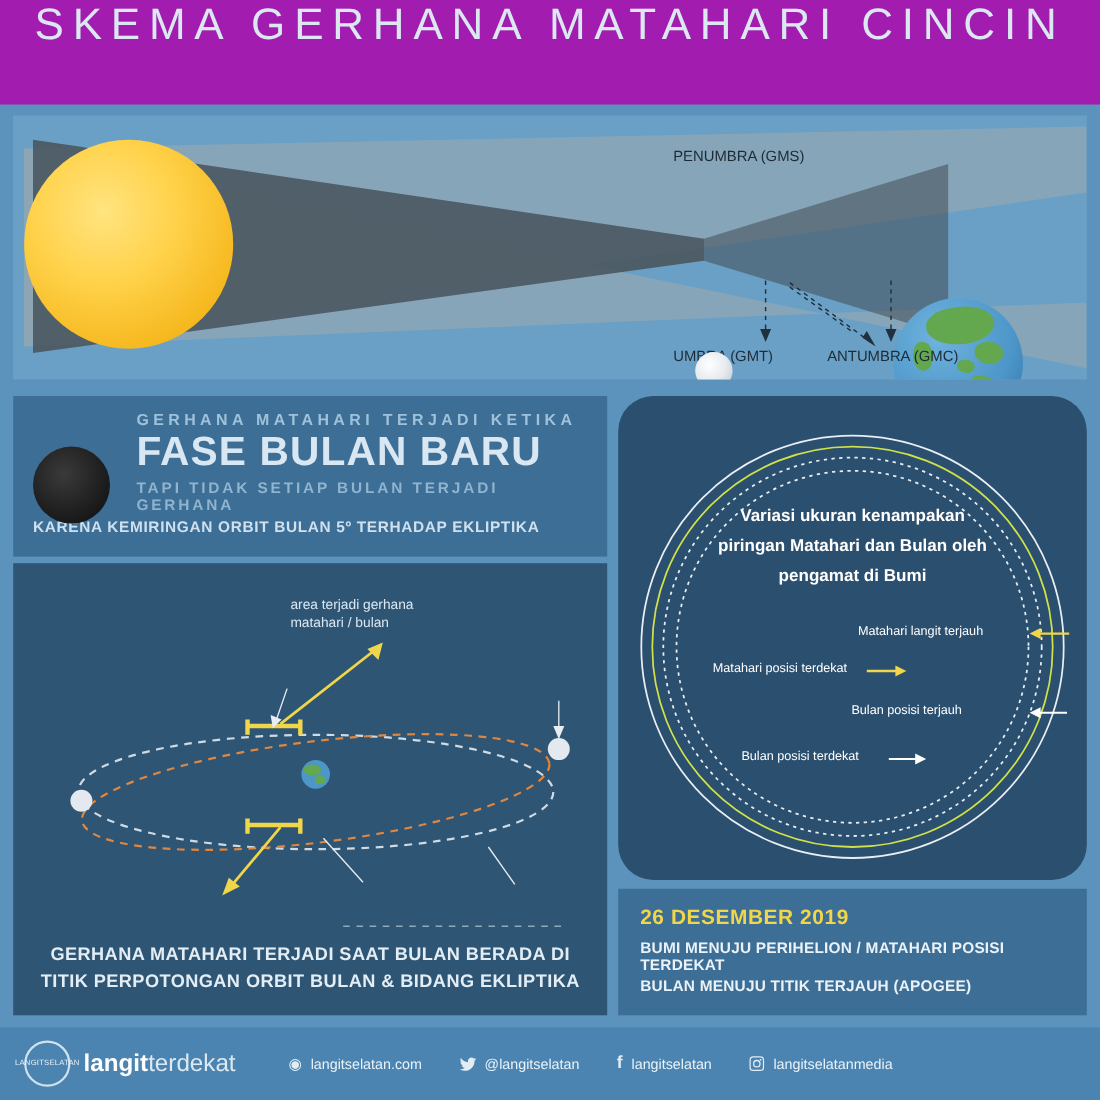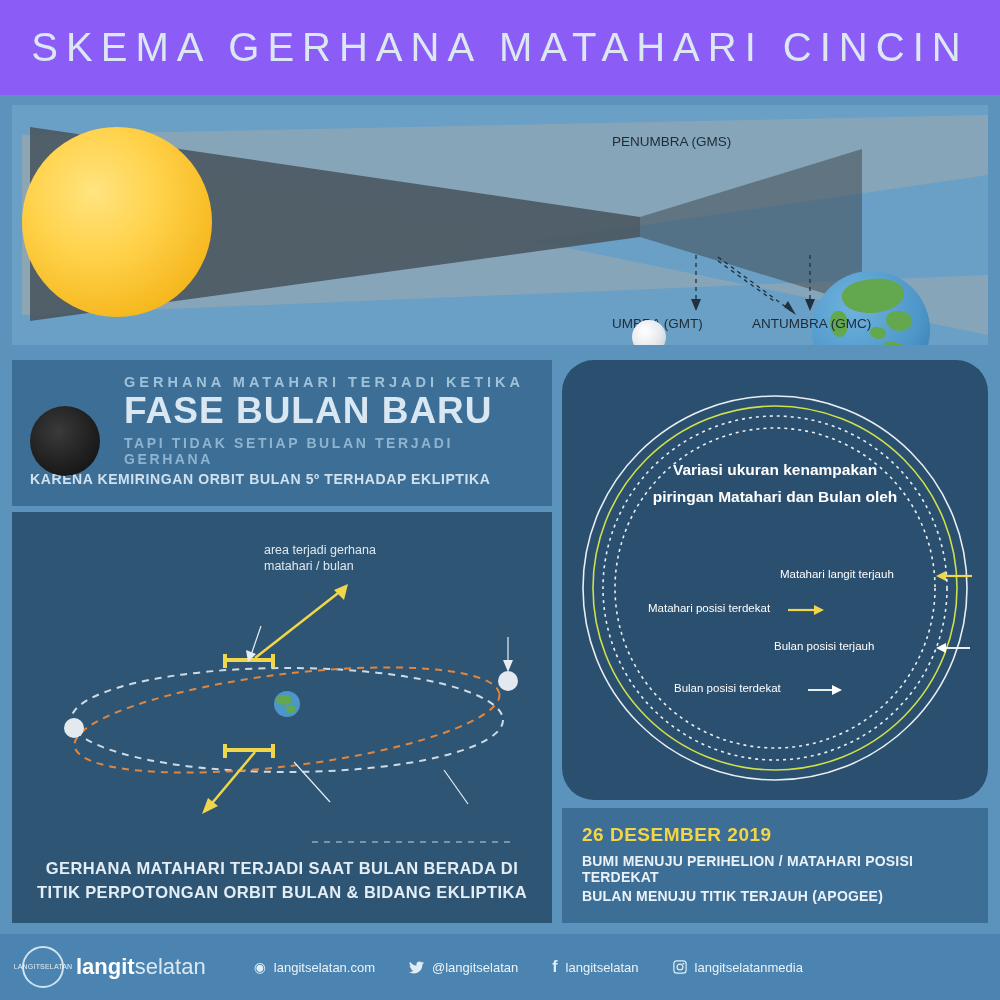--- a/index.html
+++ b/index.html
@@ -6,22 +6,22 @@
   body {
     width: 1000px; height: 1000px;
     background: #5b93bd;
     font-family: "Liberation Sans", sans-serif;
     overflow: hidden;
     position: relative;
   }
   
   #header {
     height: 95px;
-    display: flex; align-items: center; justify-content: center;
-    background: #8b5cf6;
+    display: flex; align-items: flex-start; justify-content: center;
+    background: #a21caf;
   }
   #header .title {
     color: #dbe8f2;
     font-size: 40px;
     letter-spacing: 8px;
     font-weight: 400;
     text-align: center;
   }
   
   #top-panel {
@@ -256,38 +256,39 @@
       <polygon points="262,250 252,245 252,255" fill="#f0d64a"></polygon>
       <line x1="408" y1="288" x2="378" y2="288" stroke="#ffffff" stroke-width="1.8"></line>
       <polygon points="374,288 384,283 384,293" fill="#ffffff"></polygon>
       <line x1="246" y1="330" x2="276" y2="330" stroke="#ffffff" stroke-width="1.8"></line>
       <polygon points="280,330 270,325 270,335" fill="#ffffff"></polygon>
     </g>
   </svg>
   <div class="v-title">
     <div>Variasi ukuran kenampakan</div>
     <div>piringan Matahari dan Bulan oleh</div>
+    <div>pengamat di Bumi</div>
   </div>
   <div class="v-lbl" style="left:218px;top:208px;">Matahari langit terjauh</div>
   <div class="v-lbl" style="left:86px;top:242px;">Matahari posisi terdekat</div>
   <div class="v-lbl" style="left:212px;top:280px;">Bulan posisi terjauh</div>
   <div class="v-lbl" style="left:112px;top:322px;">Bulan posisi terdekat</div>
 </div>
 
 <div id="date-panel">
   <div class="d-title">26 DESEMBER 2019</div>
   <div class="d-line">BUMI MENUJU PERIHELION / MATAHARI POSISI TERDEKAT</div>
   <div class="d-line" style="margin-top:3px;">BULAN MENUJU TITIK TERJAUH (APOGEE)</div>
 </div>
 
 <div id="footer">
   <div class="brand">
     <div class="crest">LANGITSELATAN</div>
     <div class="brandtext">
-      <b>langit</b><span class="light">selatan</span>
+      <b>langit</b><span class="light">terdekat</span>
     </div>
   </div>
   <div class="social">
     <div class="s-item">
       <span class="gl">◉</span>
       <span>langitselatan.com</span>
     </div>
     <div class="s-item">
       <span class="gl">
         <svg width="15" height="13" viewBox="0 0 24 20">

